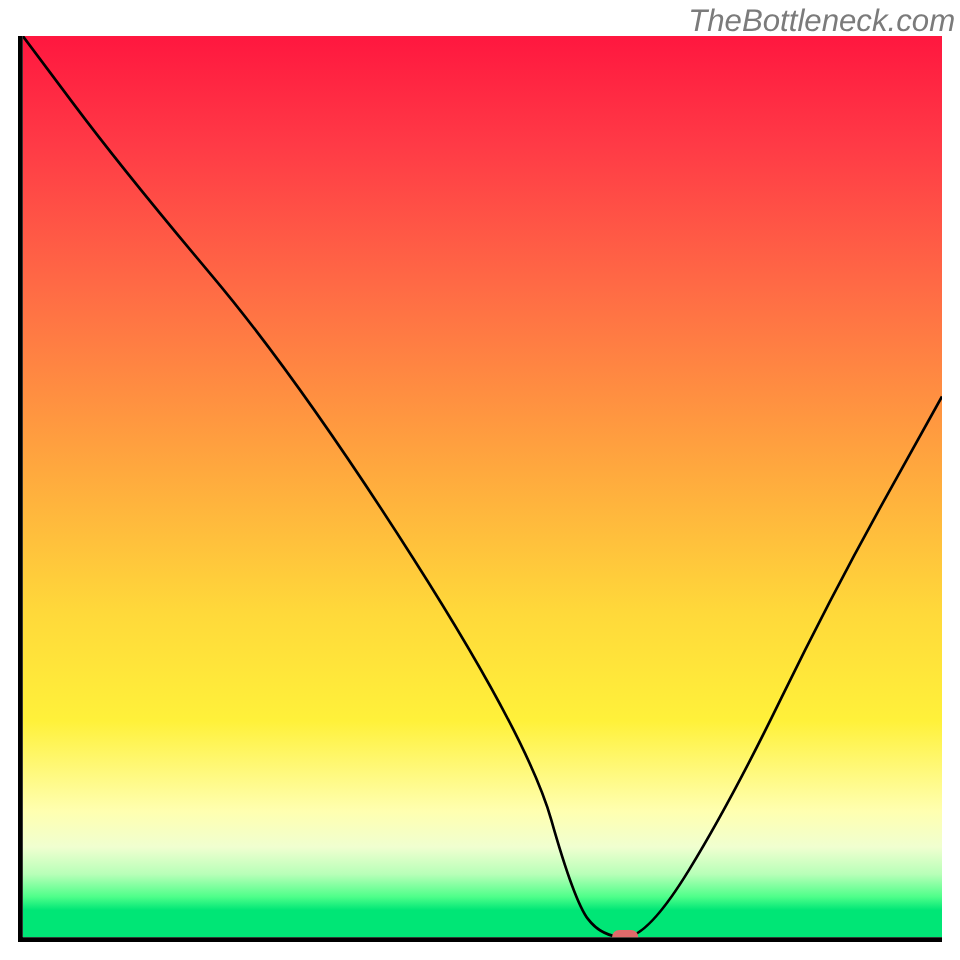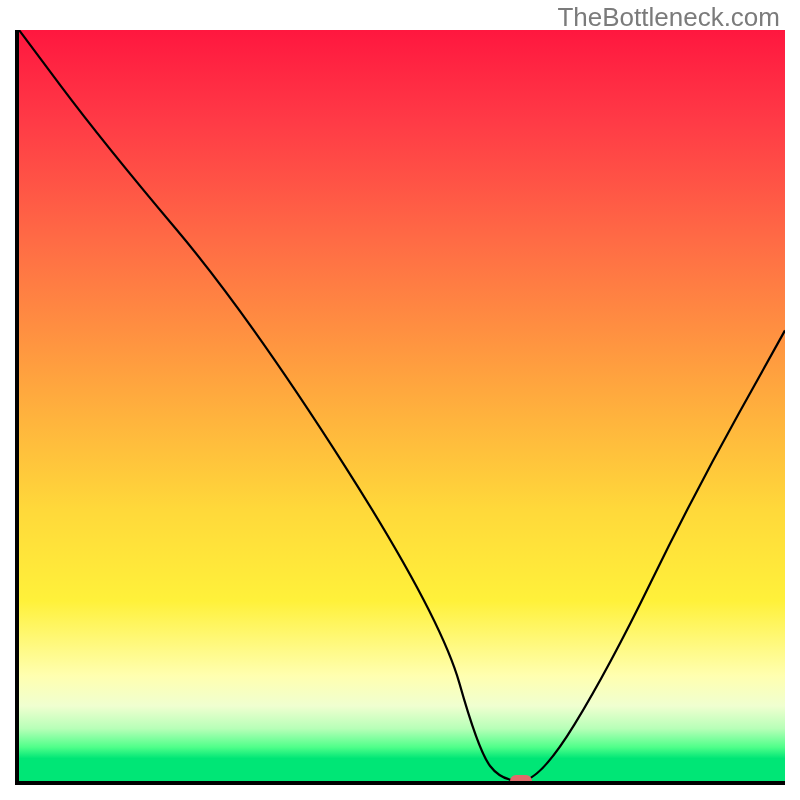--- a/index.html
+++ b/index.html
@@ -11,25 +11,26 @@
     font-family: Arial, Helvetica, sans-serif;
   }
   .container {
     position: relative;
     width: 800px;
     height: 800px;
   }
   .watermark {
     position: absolute;
     top: 2px;
-    right: 20px;
+    right: 4px;
     font-size: 26px;
     font-weight: 500;
     color: #7b7b7b;
     z-index: 50;
+    font-style: italic;
   }
   .plot-frame {
     position: absolute;
     left: 15px;
     top: 30px;
     width: 770px;
     height: 755px;
     border-left: 4px solid #000;
     border-bottom: 4px solid #000;
     box-sizing: border-box;

